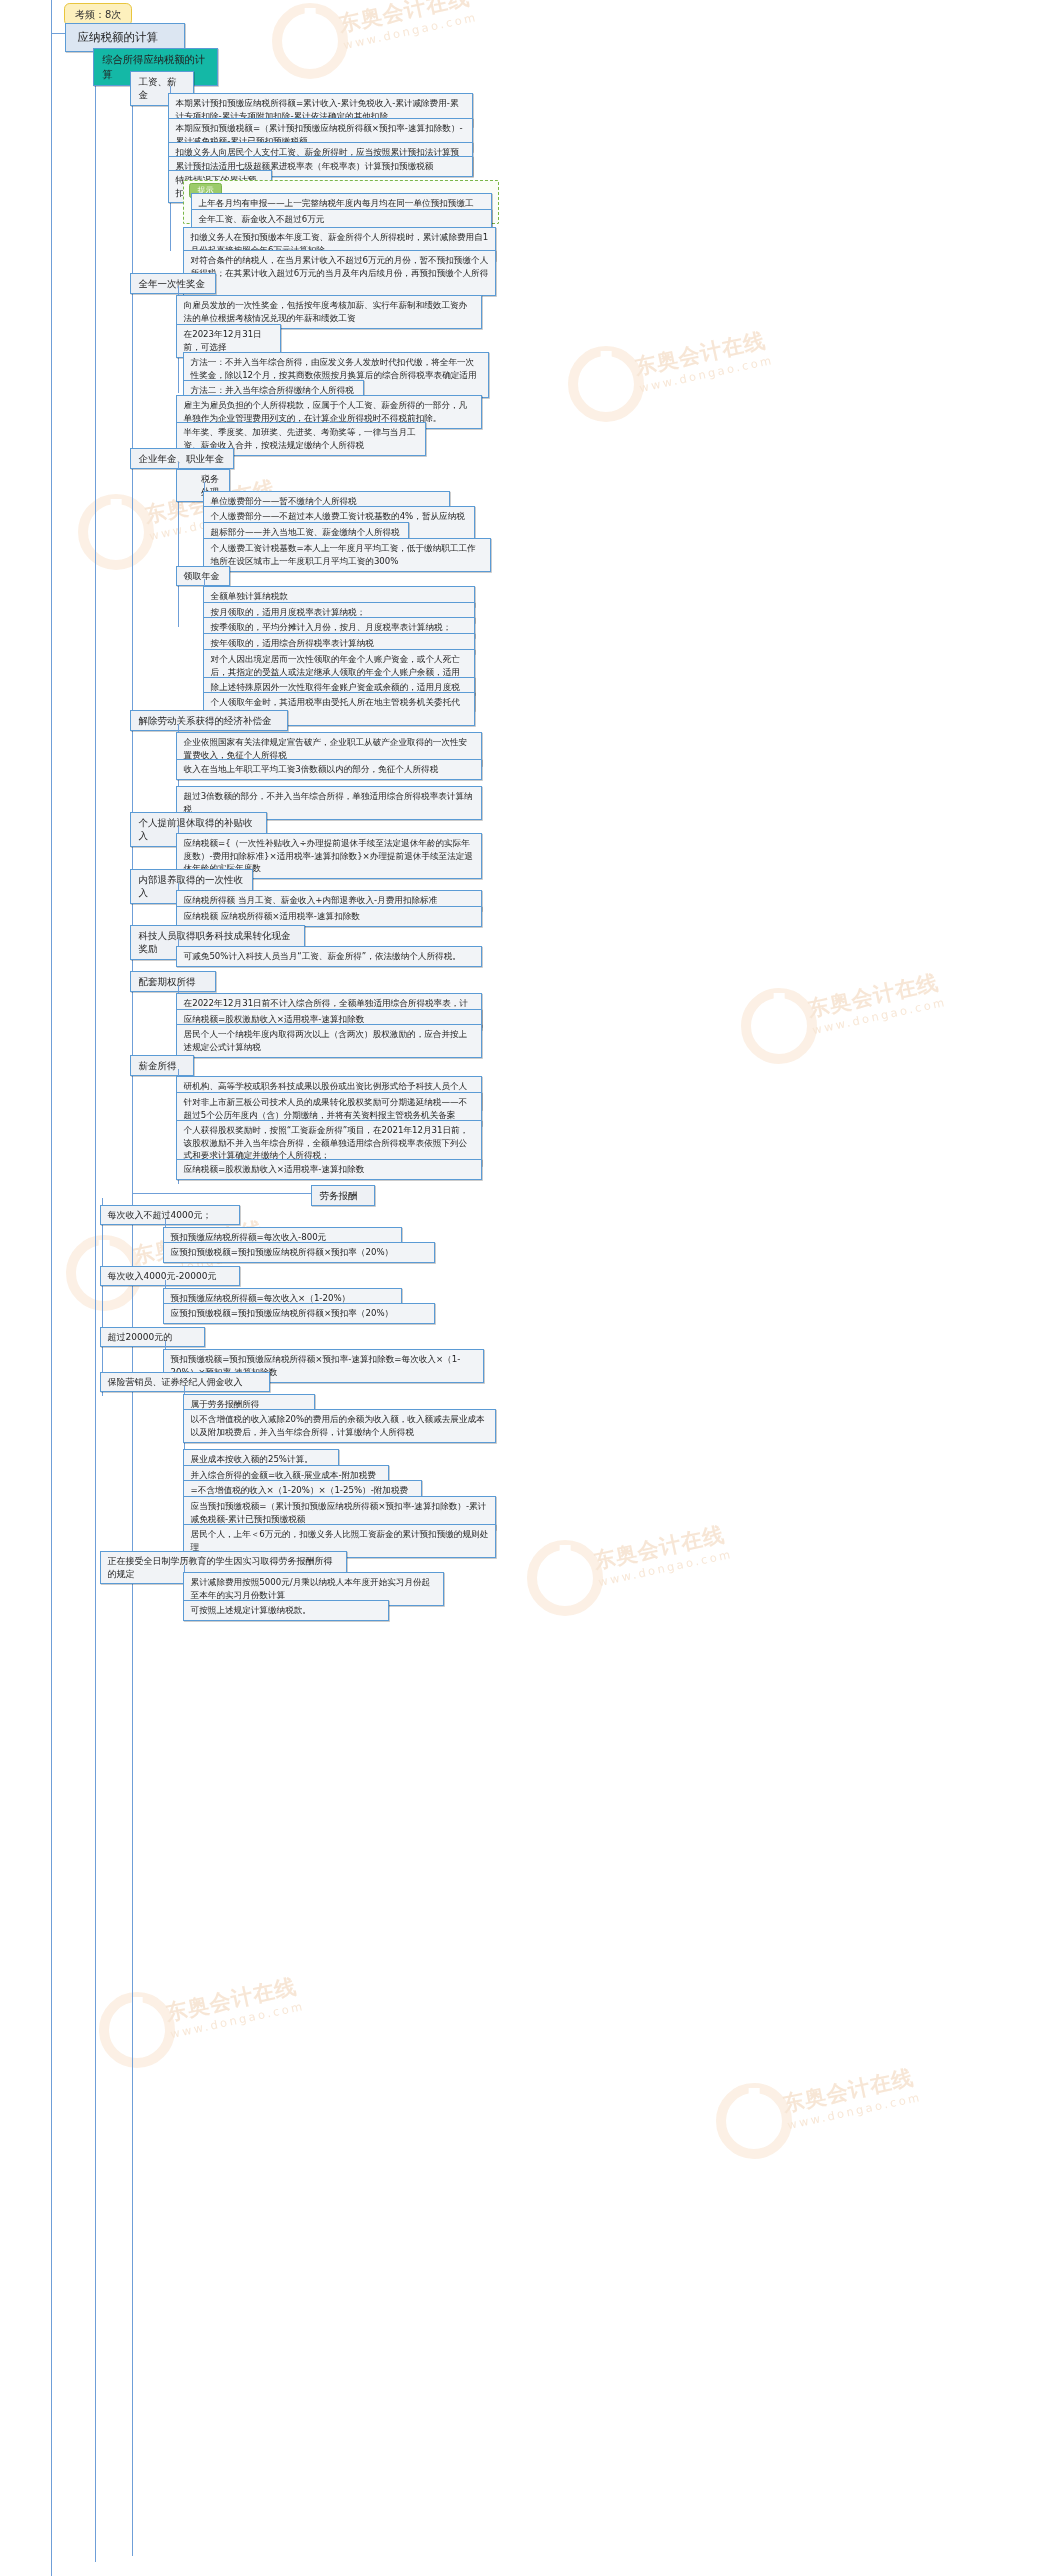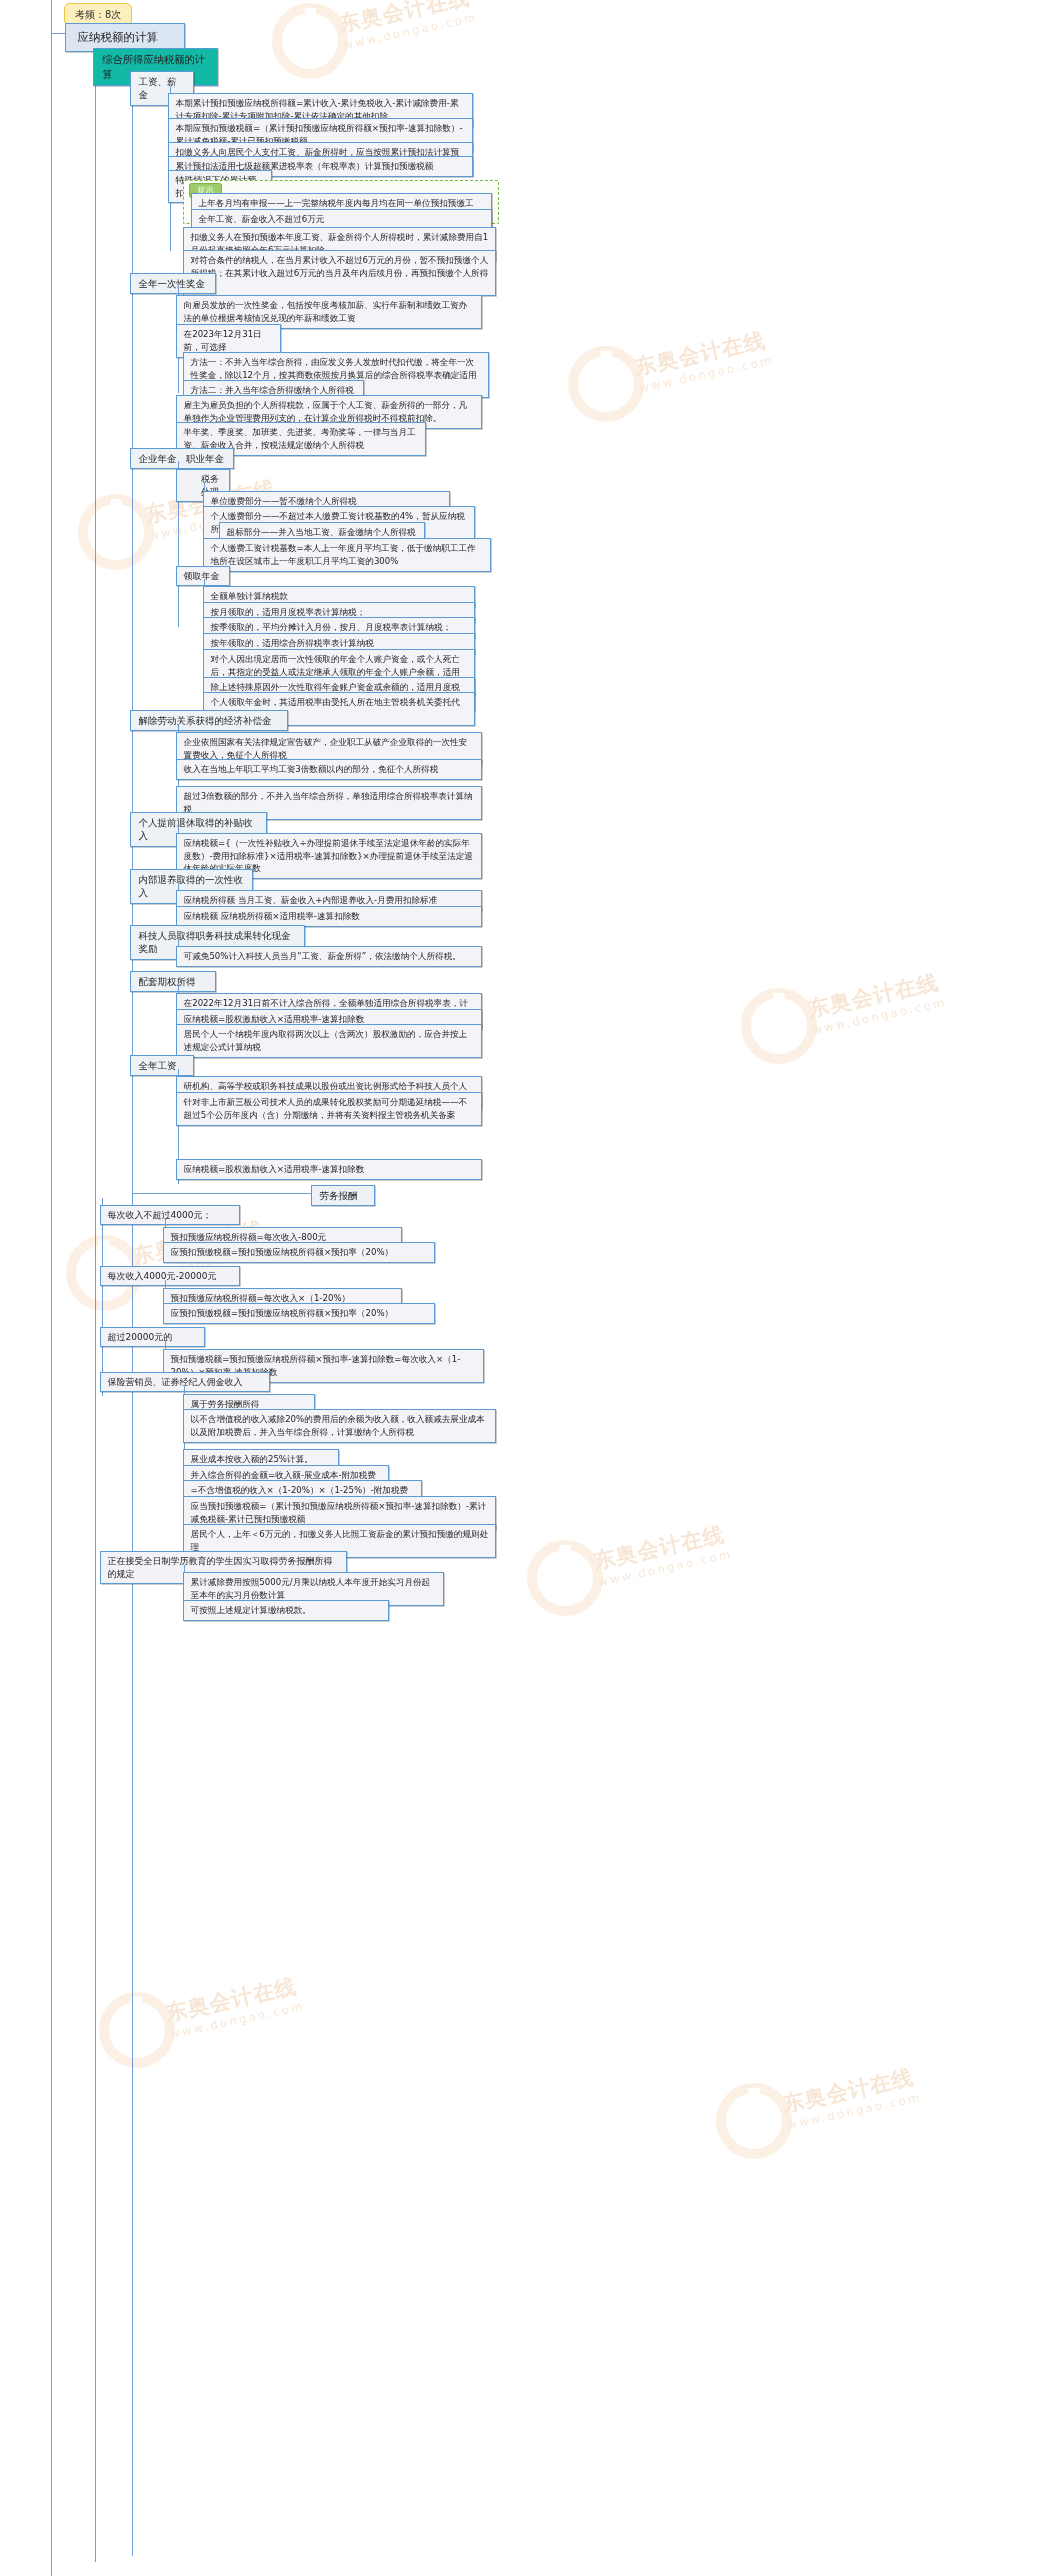--- a/index.html
+++ b/index.html
@@ -215,21 +215,21 @@
   <div class="node leaf" style="left:176px; top:422px; width:250px;">半年奖、季度奖、加班奖、先进奖、考勤奖等，一律与当月工资、薪金收入合并，按税法规定缴纳个人所得税</div>
 
   <div class="ln lnh" style="left:132px; top:456px; width:8.2px;"></div>
   <div class="node lvl3" style="left:130px; top:448px; width:104px;">企业年金、职业年金</div>
   <div class="ln lnv" style="left:178px; top:462px; height:165px;"></div>
 
   <div class="node lvl4" style="left:176px; top:469px; width:54px;padding-left:24px;">税务处理</div>
   <div class="ln lnv" style="left:204px; top:482px; height:82px;"></div>
   <div class="node leaf" style="left:203px; top:491px; width:247px;">单位缴费部分——暂不缴纳个人所得税</div>
   <div class="node leaf" style="left:203px; top:506px; width:272px;">个人缴费部分——不超过本人缴费工资计税基数的4%，暂从应纳税所得额中扣除</div>
-  <div class="node leaf" style="left:203px; top:522px; width:206px;margin-left:16px;">超标部分——并入当地工资、薪金缴纳个人所得税</div>
+  <div class="node leaf" style="left:203px; top:522px; width:206px;">超标部分——并入当地工资、薪金缴纳个人所得税</div>
   <div class="node leaf" style="left:203px; top:538px; width:288px;">个人缴费工资计税基数=本人上一年度月平均工资，低于缴纳职工工作地所在设区城市上一年度职工月平均工资的300%</div>
 
   <div class="node lvl4" style="left:176px; top:566px; width:54px;">领取年金</div>
   <div class="ln lnv" style="left:204px; top:579px; height:119px;"></div>
   <div class="node leaf" style="left:203px; top:586px; width:272px;">全额单独计算纳税款</div>
   <div class="node leaf" style="left:203px; top:602px; width:272px;">按月领取的，适用月度税率表计算纳税；</div>
   <div class="node leaf" style="left:203px; top:617px; width:272px;">按季领取的，平均分摊计入月份，按月、月度税率表计算纳税；</div>
   <div class="node leaf" style="left:203px; top:633px; width:272px;">按年领取的，适用综合所得税率表计算纳税</div>
   <div class="node leaf" style="left:203px; top:649px; width:272px;">对个人因出境定居而一次性领取的年金个人账户资金，或个人死亡后，其指定的受益人或法定继承人领取的年金个人账户余额，适用综合所得税率表计算纳税</div>
   <div class="node leaf" style="left:203px; top:677px; width:272px;">除上述特殊原因外一次性取得年金账户资金或余额的，适用月度税率表计算纳税</div>
@@ -259,24 +259,25 @@
   <div class="node leaf" style="left:176px; top:946px; width:306px;">可减免50%计入科技人员当月“工资、薪金所得”，依法缴纳个人所得税。</div>
 
   <div class="ln lnh" style="left:132px; top:980px; width:8.2px;"></div>
   <div class="node lvl3" style="left:130px; top:971px; width:86px;">配套期权所得</div>
   <div class="ln lnv" style="left:178px; top:985px; height:58px;"></div>
   <div class="node leaf" style="left:176px; top:993px; width:306px;">在2022年12月31日前不计入综合所得，全额单独适用综合所得税率表，计算纳税</div>
   <div class="node leaf" style="left:176px; top:1009px; width:306px;">应纳税额=股权激励收入×适用税率-速算扣除数</div>
   <div class="node leaf" style="left:176px; top:1024px; width:306px;">居民个人一个纳税年度内取得两次以上（含两次）股权激励的，应合并按上述规定公式计算纳税</div>
 
   <div class="ln lnh" style="left:132px; top:1063px; width:8.2px;"></div>
-  <div class="node lvl3" style="left:130px; top:1055px; width:64px;">全年工资</div>
+  <div class="node lvl3" style="left:130px; top:1055px; width:64px;">薪金所得</div>
   <div class="ln lnv" style="left:178px; top:1069px; height:115px;"></div>
   <div class="node leaf" style="left:176px; top:1076px; width:306px;">研机构、高等学校或职务科技成果以股份或出资比例形式给予科技人员个人奖励，暂不征收个人所得税</div>
   <div class="node leaf" style="left:176px; top:1092px; width:306px;">针对非上市新三板公司技术人员的成果转化股权奖励可分期递延纳税——不超过5个公历年度内（含）分期缴纳，并将有关资料报主管税务机关备案</div>
+  <div class="node leaf" style="left:176px; top:1120px; width:306px;">个人获得股权奖励时，按照“工资薪金所得”项目，在2021年12月31日前，该股权激励不并入当年综合所得，全额单独适用综合所得税率表依照下列公式和要求计算确定并缴纳个人所得税；</div>
   <div class="node leaf" style="left:176px; top:1159px; width:306px;">应纳税额=股权激励收入×适用税率-速算扣除数</div>
 
   <div class="ln lnh" style="left:132px; top:1193px; width:181px;"></div>
   <div class="node lvl3" style="left:311px; top:1185px; width:64px;">劳务报酬</div>
 
   <div class="ln lnv" style="left:102px; top:1198px; height:198px;"></div>
 
   <div class="node lvl4" style="left:100px; top:1205px; width:140px;">每次收入不超过4000元；</div>
   <div class="ln lnv" style="left:165px; top:1219px; height:41px;"></div>
   <div class="node leaf" style="left:163px; top:1227px; width:239px;">预扣预缴应纳税所得额=每次收入-800元</div>

